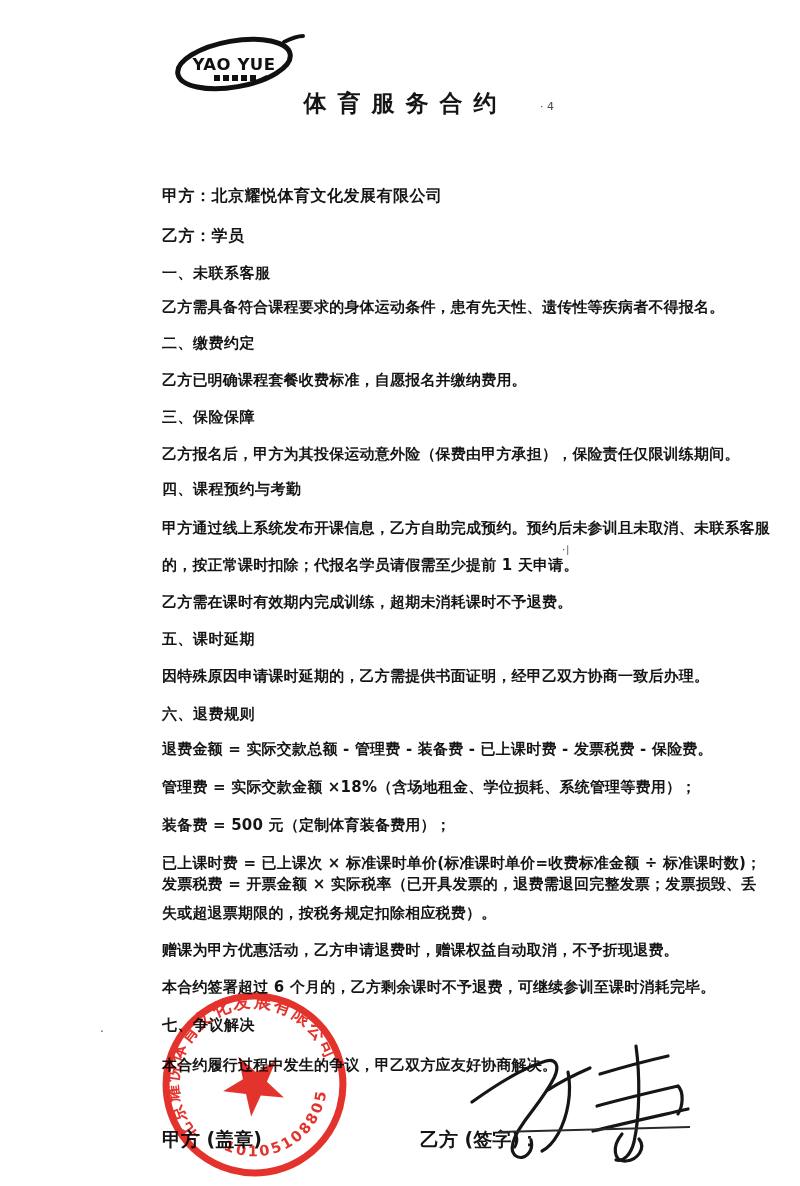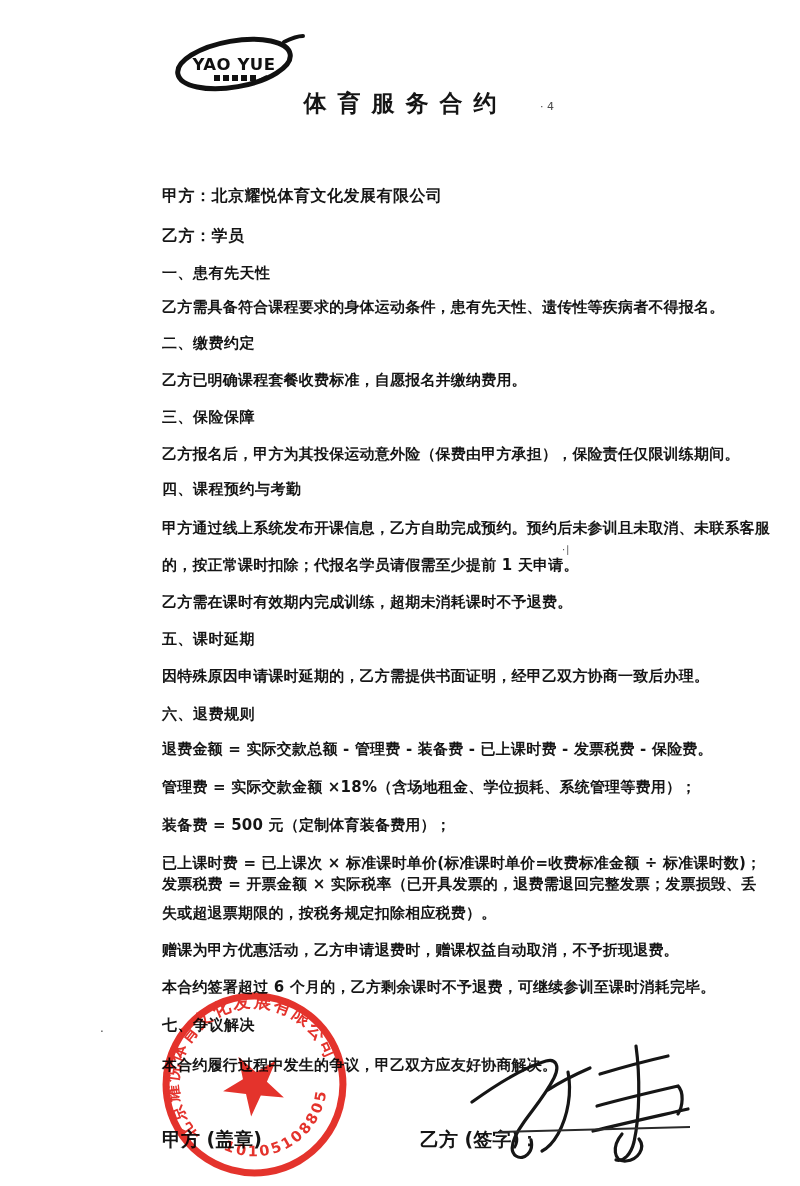--- a/index.html
+++ b/index.html
@@ -40,21 +40,21 @@
       <path d="M 93 54 L 101 50" stroke="#111" stroke-width="2"></path>
     </g>
   </svg>
 
   <div class="title">体育服务合约</div>
   <div class="artifact" style="left:540px;top:101px;font-size:11px;">· 4</div>
 
   <div class="ln party" style="top:172px">甲方：北京耀悦体育文化发展有限公司</div>
   <div class="ln party" style="top:212px">乙方：学员</div>
 
-  <div class="ln head" style="top:250px">一、患有先天性</div>
+  <div class="ln head" style="top:250px">一、未联系客服</div>
   <div class="ln bd" style="top:284px">乙方需具备符合课程要求的身体运动条件，患有先天性、遗传性等疾病者不得报名。</div>
 
   <div class="ln head" style="top:320px">二、缴费约定</div>
   <div class="ln bd" style="top:357px">乙方已明确课程套餐收费标准，自愿报名并缴纳费用。</div>
 
   <div class="ln head" style="top:394px">三、保险保障</div>
   <div class="ln bd" style="top:431px">乙方报名后，甲方为其投保运动意外险（保费由甲方承担），保险责任仅限训练期间。</div>
 
   <div class="ln head" style="top:466px">四、课程预约与考勤</div>
   <div class="ln bd" style="top:505px">甲方通过线上系统发布开课信息，乙方自助完成预约。预约后未参训且未取消、未联系客服</div>

